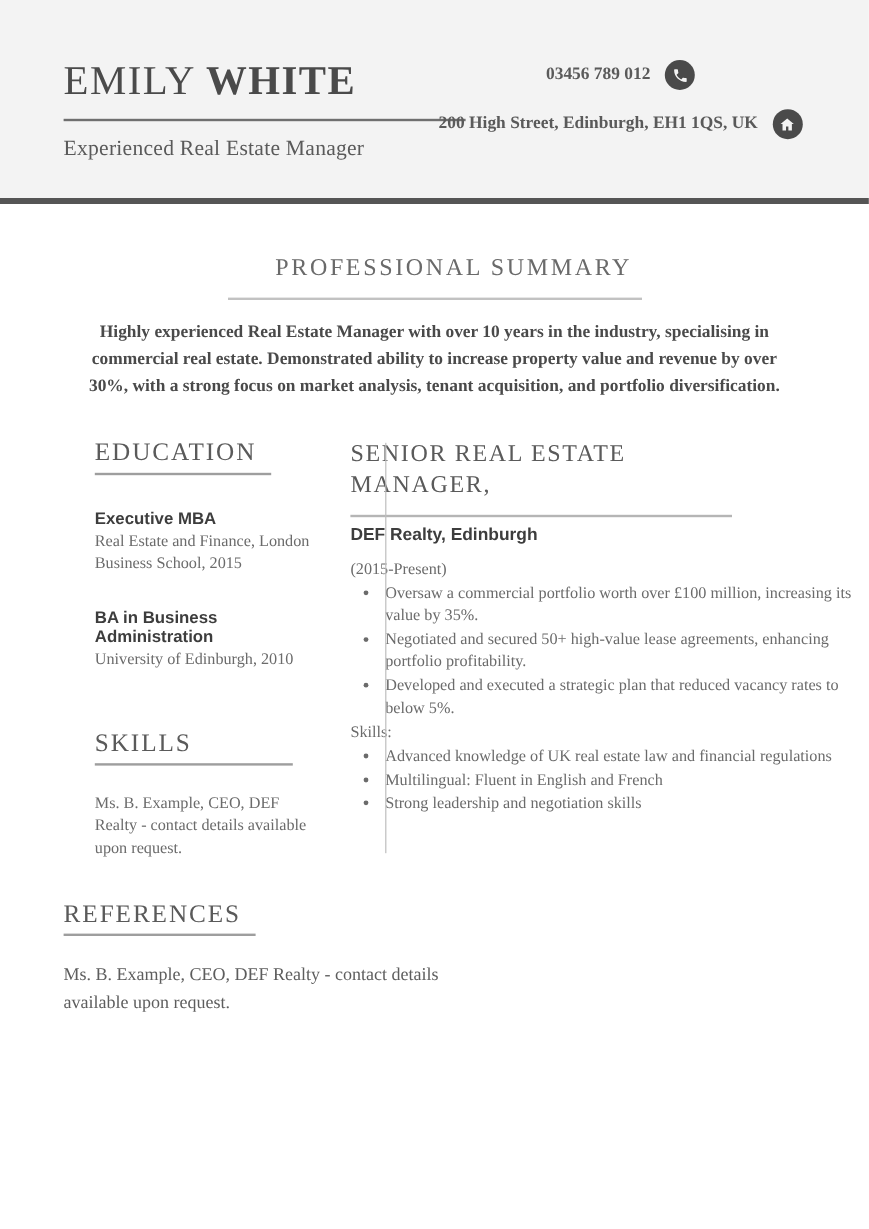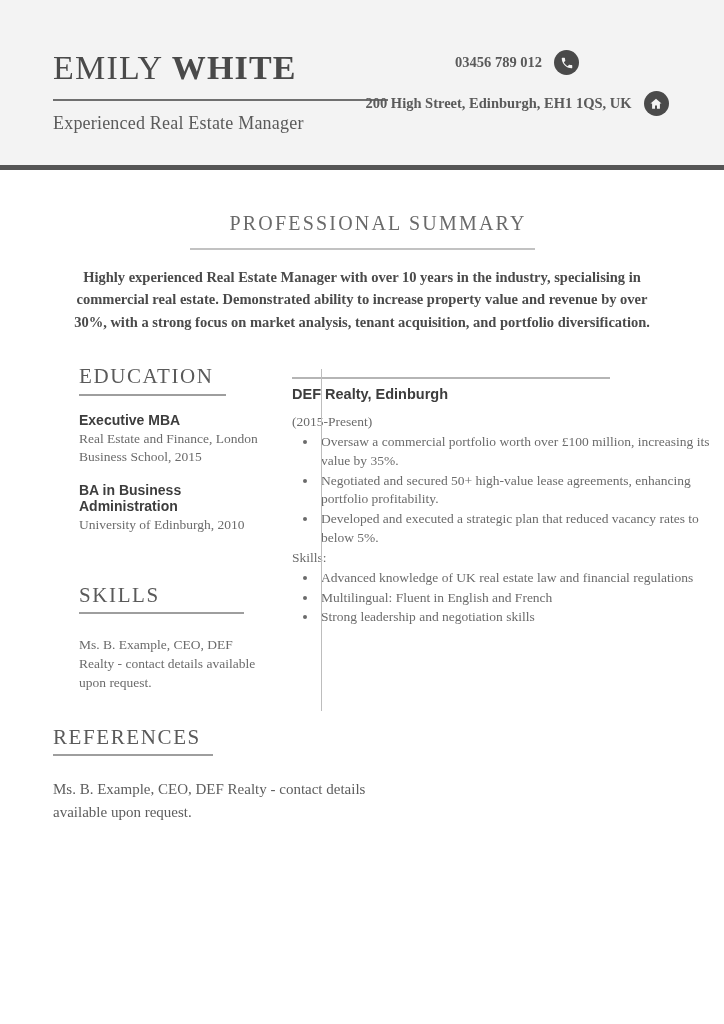--- a/index.html
+++ b/index.html
@@ -170,21 +170,21 @@
   }
   .sec-rule {
     height: 2px;
     background: #9e9e9e;
     margin-top: 5px;
   }
   .rule-education { width: 147px; }
   .rule-skills    { width: 165px; }
   .rule-references{ width: 160px; }
 
-  .edu-item { margin-top: 16px; }
+  .edu-item { margin-top: 28px; }
   .edu-item:first-of-type { margin-top: 22px; }
   .edu-degree {
     font-family: "Liberation Sans", "DejaVu Sans", sans-serif;
     font-size: 14px;
     font-weight: bold;
     color: #3d3d3d;
     margin-bottom: 2px;
   }
   .edu-detail {
     font-size: 13.5px;
@@ -331,20 +331,21 @@
         <div class="sec-heading">SKILLS</div>
         <div class="sec-rule rule-skills"></div>
         <div class="skills-text">Ms. B. Example, CEO, DEF Realty - contact details available upon request.</div>
       </div>
 
     </div>
 
     <div class="col-right">
 
       <div>
+        <div class="role-title">SENIOR REAL ESTATE MANAGER,</div>
         <div class="role-rule"></div>
         <div class="company">DEF Realty, Edinburgh</div>
         <div class="period">(2015-Present)</div>
 
         <ul class="bullets">
           <li>Oversaw a commercial portfolio worth over £100 million, increasing its value by 35%.</li>
           <li>Negotiated and secured 50+ high-value lease agreements, enhancing portfolio profitability.</li>
           <li>Developed and executed a strategic plan that reduced vacancy rates to below 5%.</li>
         </ul>
 

